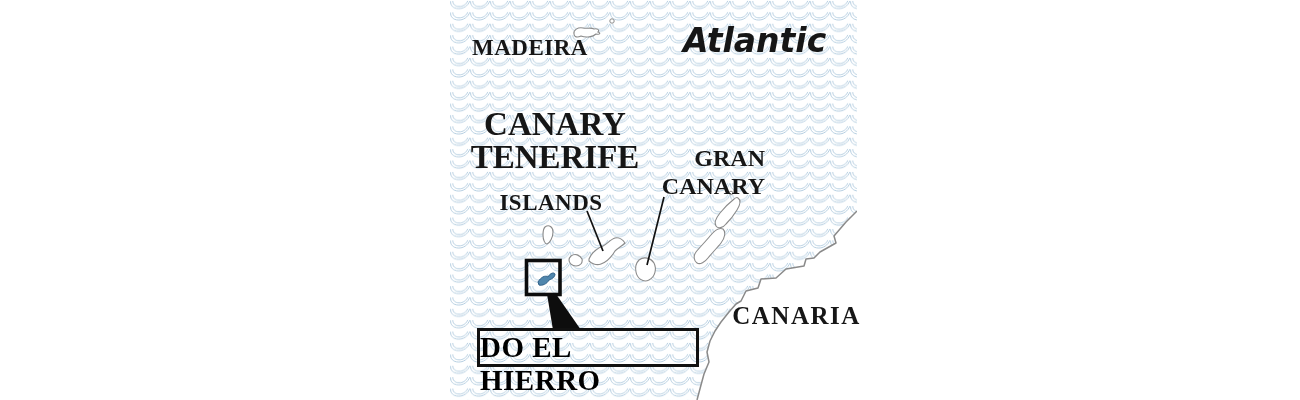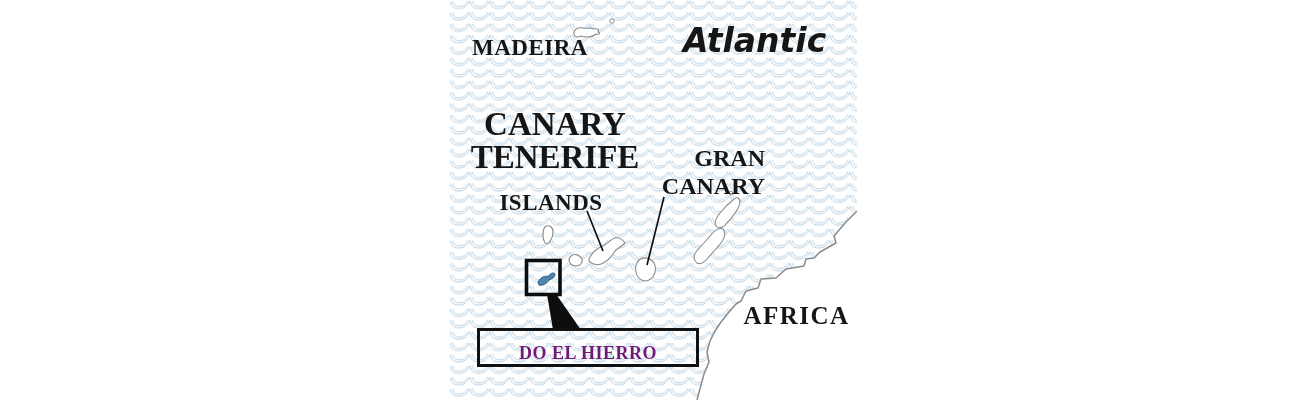--- a/index.html
+++ b/index.html
@@ -10,22 +10,22 @@
   .lbl{position:absolute;color:#161616;font-weight:bold;text-align:center;
        line-height:1.08;white-space:nowrap;}
   .lbl-madeira{left:20px;top:36px;width:120px;font-size:23px;letter-spacing:.5px;}
   .lbl-ocean{left:233px;top:26px;width:134px;font-size:33px;font-weight:600;
              font-style:italic;font-family:"DejaVu Sans", sans-serif;line-height:30px;}
   .lbl-canary{left:18px;top:108px;width:174px;font-size:33px;line-height:33px;}
   .lbl-gran{left:195px;top:144px;width:120px;font-size:24px;line-height:28px;text-align:right;}
   .lbl-tenerife{left:40px;top:191px;width:122px;font-size:23px;letter-spacing:.5px;}
   .lbl-africa{left:259px;top:302px;width:175px;font-size:25px;letter-spacing:1.5px;}
   .callout-box{position:absolute;left:27px;top:328px;width:216px;height:33px;
-               border:3px solid #111;display:flex;align-items:flex-end;justify-content:center;
-               font-size:18px;font-weight:bold;color:#701a75;letter-spacing:.5px;
+               border:3px solid #111;display:flex;align-items:flex-start;justify-content:center;
+               font-size:29px;font-weight:bold;color:#000000;letter-spacing:.5px;
                background:transparent;}
 </style>
 </head>
 <body>
 
 <div class="stage">
   <div class="map">
 
     <svg class="base" width="407" height="400" viewBox="0 0 407 400">
       <defs>
@@ -90,20 +90,20 @@
       <div>TENERIFE</div>
     </div>
 
     <div class="lbl lbl-gran">
       <div>GRAN</div>
       <div>CANARY</div>
     </div>
 
     <div class="lbl lbl-tenerife">ISLANDS</div>
 
-    <div class="lbl lbl-africa">AFRICA</div>
+    <div class="lbl lbl-africa">CANARIA</div>
 
     <div class="callout-box">
       <span>DO EL HIERRO</span>
     </div>
 
   </div>
 </div>
 
 </body></html>

